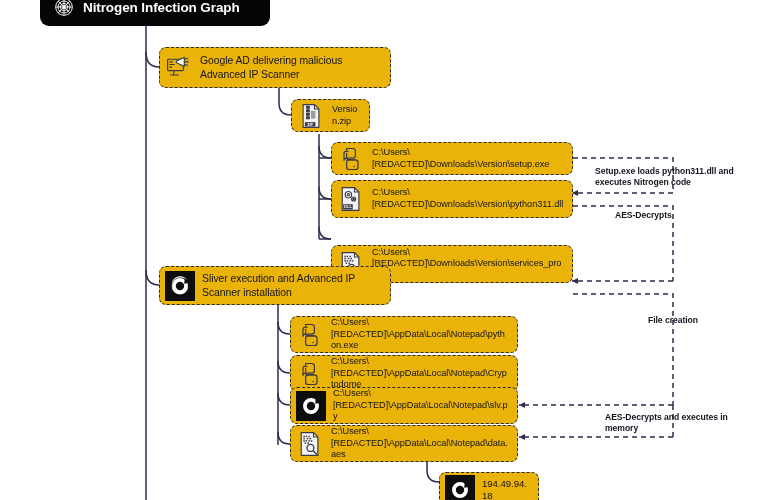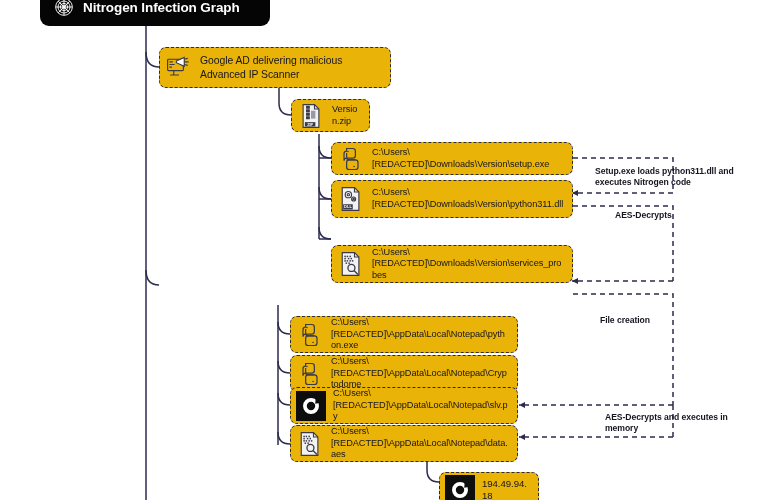--- a/index.html
+++ b/index.html
@@ -256,20 +256,29 @@
           <rect x="13" y="14.2" width="1.7" height="1.7"></rect>
       </g>
       <g fill="none" stroke="#3a3a4a" stroke-width="1.5">
         <circle cx="16.5" cy="20.5" r="4"></circle>
         <path d="M19.4 23.4 L24 28"></path>
       </g>
     </svg>
     <span class="n-text">C:\Users\[REDACTED]\Downloads\Version\services_probes</span>
   </div>
 
+  <div class="node big" style="left:159px; top:266px; width:232px; height:39px;">
+    <svg class="n-ico sq" viewBox="0 0 32 32">
+      <rect x="0" y="0" width="32" height="32" fill="#0d0d0d"></rect>
+      <path d="M23.5 9.5 A9 9 0 1 0 25 16 A9 9 0 0 1 16 25 A9 9 0 0 1 16 7 A9 9 0 0 1 23.5 9.5 Z" fill="#ffffff"></path>
+      <path d="M16 7.5 A8.5 8.5 0 1 1 7.5 16 A8.5 8.5 0 0 1 16 7.5 Z M16 11.5 A4.5 4.5 0 1 0 20.5 16 A4.5 4.5 0 0 0 16 11.5 Z" fill="#ffffff"></path>
+      <path d="M21 8 L26.5 12.5 L20.5 13.5 Z" fill="#0d0d0d"></path>
+    </svg>
+    <span class="n-text">Sliver execution and Advanced IP Scanner installation</span>
+  </div>
 
   <div class="node" style="left:290px; top:316px; width:228px; height:37px;">
     <svg class="n-ico" viewBox="0 0 32 32">
       <g fill="none" stroke="#3a3a4a" stroke-width="1.4">
         <path d="M11 4 h7 a3 3 0 0 1 3 3 v5 a3 3 0 0 1 -3 3 h-7 a3 3 0 0 0 -3 3 v-8 a3 3 0 0 1 3 -3 z"></path>
         <path d="M21 17 h-7 a3 3 0 0 1 -3 -3 v-5"></path>
         <path d="M14 17 h7 a3 3 0 0 1 3 3 v5 a3 3 0 0 1 -3 3 h-7 a3 3 0 0 1 -3 -3 v-5 a3 3 0 0 1 3 -3 z"></path>
         <circle cx="12.5" cy="7.5" r="0.9" fill="#3a3a4a" stroke="none"></circle>
         <circle cx="19.5" cy="24.5" r="0.9" fill="#3a3a4a" stroke="none"></circle>
       </g>
@@ -333,17 +342,17 @@
       <path d="M16 7.5 A8.5 8.5 0 1 1 7.5 16 A8.5 8.5 0 0 1 16 7.5 Z M16 11.5 A4.5 4.5 0 1 0 20.5 16 A4.5 4.5 0 0 0 16 11.5 Z" fill="#ffffff"></path>
       <path d="M21 8 L26.5 12.5 L20.5 13.5 Z" fill="#0d0d0d"></path>
     </svg>
     <span class="n-text">194.49.94.18</span>
   </div>
 
   <div class="edge-label" style="left:595px; top:166px; width:160px;">Setup.exe loads python311.dll and executes Nitrogen code</div>
 
   <div class="edge-label" style="left:615px; top:210px; width:120px;">AES-Decrypts</div>
 
-  <div class="edge-label" style="left:600px; top:315px; width:110px;">File creation</div>
+  <div class="edge-label" style="left:648px; top:315px; width:110px;">File creation</div>
 
   <div class="edge-label" style="left:605px; top:412px; width:150px;">AES-Decrypts and executes in memory</div>
 
 </div>
 
 </body></html>

